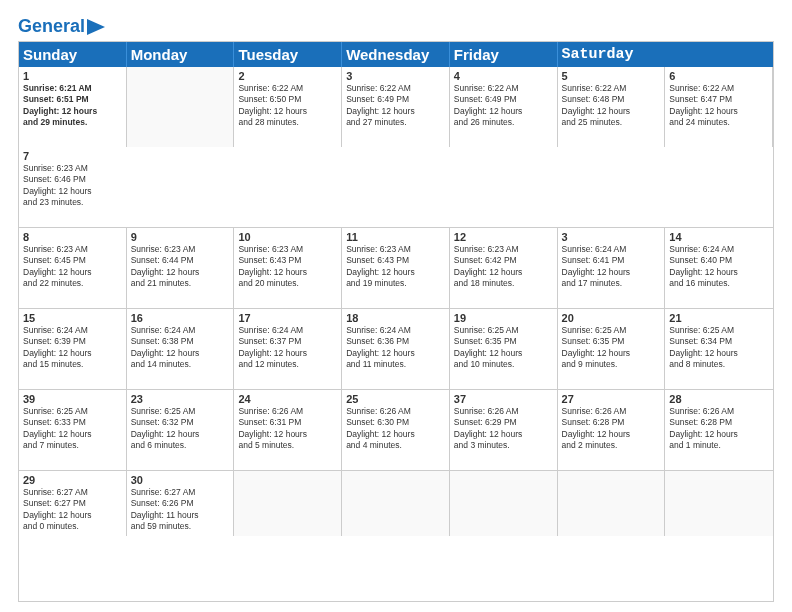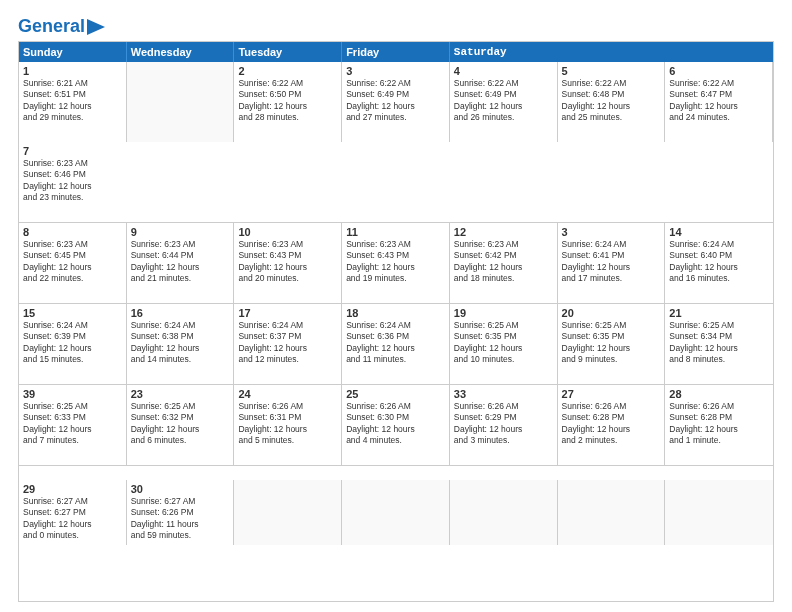--- a/index.html
+++ b/index.html
@@ -45,37 +45,37 @@
       flex: 1;
       border: 1px solid #ccc;
     }
     .cal-header-row {
       display: grid;
       grid-template-columns: repeat(7, 1fr);
       background: #1a6fba;
     }
     .cal-header-cell {
       color: #fff;
-      font-size: 11px;
+      font-size: 15px;
       font-weight: bold;
       padding: 4px 4px;
       text-align: left;
       border-right: 1px solid #3a8fda;
     }
     .cal-header-cell:last-child { border-right: none; font-family: Liberation Mono, monospace; }
     .cal-body {
       display: flex;
       flex-direction: column;
     }
     .cal-row {
       display: grid;
       grid-template-columns: repeat(7, 1fr);
       border-bottom: 1px solid #ccc;
     }
-    .cal-row:last-child { border-bottom: none; margin-top: 14px; }
+    .cal-row:last-child { border-bottom: none; }
     .cal-cell {
       border-right: 1px solid #ccc;
       padding: 3px 4px;
       min-height: 80px;
       font-size: 9px;
       color: #333;
       vertical-align: top;
     }
     .cal-cell:last-child { border-right: none; }
     .cal-cell.empty { background: #f9f9f9; }
@@ -113,30 +113,31 @@
     </div>
     <div class="title-block">
       <h1></h1>
       <h2></h2>
     </div>
   </div>
 
   <div class="calendar">
     <div class="cal-header-row">
       <div class="cal-header-cell">Sunday</div>
+      <div class="cal-header-cell">Monday</div>
+      <div class="cal-header-cell">Tuesday</div>
       <div class="cal-header-cell">Wednesday</div>
-      <div class="cal-header-cell">Tuesday</div>
       <div class="cal-header-cell">Friday</div>
       <div class="cal-header-cell">Saturday</div>
     </div>
     <div class="cal-body" id="cal-body">
     <div class="cal-row">
           <div class="cal-cell">
             <span class="day-num">1</span>
-            <div class="day-info" style="white-space: pre-line;">Sunrise: 6:21 AM
+            <div class="day-info" style="white-space: pre-line; font-weight: bold;">Sunrise: 6:21 AM
 Sunset: 6:51 PM
 Daylight: 12 hours
 and 29 minutes.</div>
           </div>
           <div class="cal-cell empty"></div>
           <div class="cal-cell">
             <span class="day-num">2</span>
             <div class="day-info" style="white-space: pre-line;">Sunrise: 6:22 AM
 Sunset: 6:50 PM
 Daylight: 12 hours
@@ -303,21 +304,21 @@
 and 5 minutes.</div>
           </div>
           <div class="cal-cell">
             <span class="day-num">25</span>
             <div class="day-info" style="white-space: pre-line;">Sunrise: 6:26 AM
 Sunset: 6:30 PM
 Daylight: 12 hours
 and 4 minutes.</div>
           </div>
           <div class="cal-cell">
-            <span class="day-num">33</span>
+            <span class="day-num">37</span>
             <div class="day-info" style="white-space: pre-line;">Sunrise: 6:26 AM
 Sunset: 6:29 PM
 Daylight: 12 hours
 and 3 minutes.</div>
           </div>
           <div class="cal-cell">
             <span class="day-num">27</span>
             <div class="day-info" style="white-space: pre-line;">Sunrise: 6:26 AM
 Sunset: 6:28 PM
 Daylight: 12 hours

